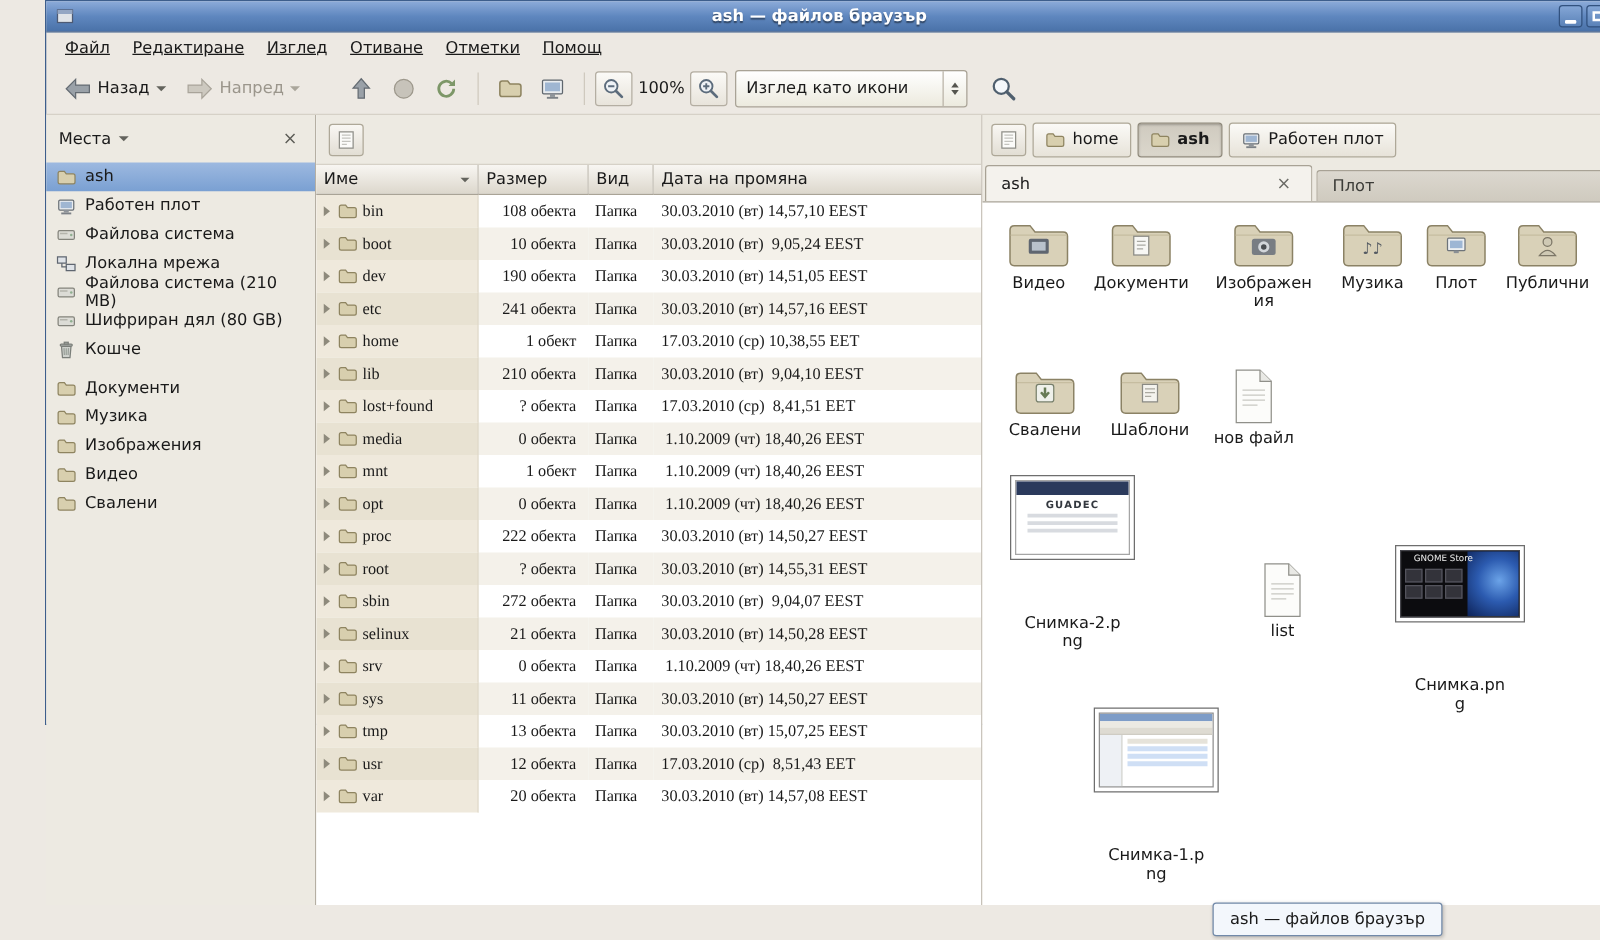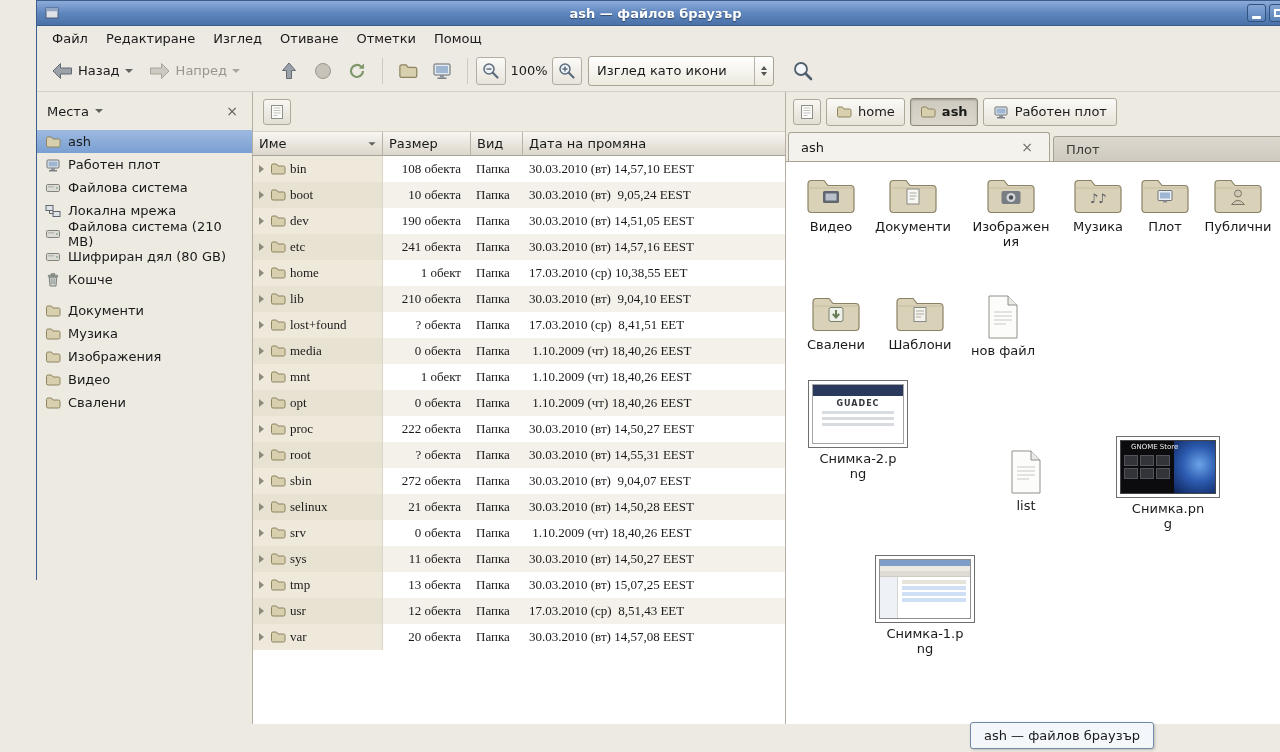--- a/index.html
+++ b/index.html
@@ -12,21 +12,21 @@
   .win-icon { width:16px; height:16px; margin:0 4px 0 2px; display:flex; }
   .titlebar .title { flex:1; text-align:center; color:#fff; font-weight:bold; font-size:13px; text-shadow:0 1px 1px rgba(0,0,0,.45); }
   .win-buttons { display:flex; gap:3px; }
   .win-btn { width:19px; height:18px; border:1px solid #32527f; border-radius:3px; background:linear-gradient(#84a6d6,#5a82b8); display:flex; align-items:center; justify-content:center; color:#fff; }
   .g-min { width:9px; height:3px; background:#fff; border-radius:1px; margin-top:8px; }
   .g-max { width:9px; height:8px; border:2px solid #fff; }
   .g-close { font-size:13px; font-weight:bold; line-height:1; }
 
   
   .menubar { height:24px; display:flex; align-items:center; padding:0 6px; }
-  .menu-item { padding:3px 9px; }
+  .menu-item { padding:3px 9px;text-decoration:underline; }
 
   
   .toolbar { height:42px; display:flex; align-items:center; padding:0 6px; border-bottom:1px solid #d6d1c7; }
   .tbtn { height:32px; display:flex; align-items:center; gap:5px; padding:0 8px; border-radius:3px; }
   .tbtn.disabled { color:#9b968c; }
   .tibtn { width:34px; height:32px; display:flex; align-items:center; justify-content:center; border-radius:3px; }
   .tibtn.framed { border:1px solid #b4ae a2; border:1px solid #b4aea2; background:linear-gradient(#fbfaf7,#e8e4db); width:30px; height:28px; }
   .tsep { width:1px; height:26px; background:#cfc9be; margin:0 8px; }
   .caret { width:0; height:0; border-left:4px solid transparent; border-right:4px solid transparent; border-top:4.5px solid #63635d; }
   .caret.dis { border-top-color:#aaa69b; }
@@ -72,21 +72,21 @@
   .rightpane { position:absolute; left:749px; top:91px; width:531px; height:632px; background:#edeae2; display:flex; flex-direction:column; }
   .pathbar { height:39px; display:flex; align-items:center; gap:5px; padding:0 7px; }
   .pbtn { height:28px; border:1px solid #aea898; border-radius:3px; background:linear-gradient(#fbfaf7,#e7e3d9); display:flex; align-items:center; gap:6px; padding:0 9px; }
   .pbtn.active { background:linear-gradient(#cfcabf,#dbd7cc); border-color:#8e887a; box-shadow:inset 0 1px 2px rgba(0,0,0,.25); font-weight:bold; }
   .tabbar { height:30px; display:flex; align-items:flex-end; gap:3px; padding:0 2px; }
   .tab { flex:1; height:25px; display:flex; align-items:center; gap:6px; padding:0 12px; border:1px solid #a8a295; border-bottom:none; border-radius:3px 3px 0 0; background:linear-gradient(#dcd8cf,#cfcabf); color:#3c3c38; }
   .tab.active { height:29px; background:#f4f2ed; color:#1a1a1a; }
   .tab-close { margin-left:auto; color:#6b6b66; font-size:14px; line-height:1; padding:1px 4px; }
   .iconview { flex:1; background:#fff; border-top:1px solid #a8a295; position:relative; overflow:hidden; }
   .icon-item { position:absolute; width:80px; display:flex; flex-direction:column; align-items:center; text-align:center; }
-  .icon-item.wide { width:108px; }
+  .icon-item.wide { width:108px;gap:40px; }
   .icon-label { max-width:78px; line-height:1.18; word-break:break-word; margin-top:3px; }
   .glyph { display:flex; justify-content:center; }
 
   
   .thumb { background:#fff; border:1px solid #6e6e6e; padding:3px; }
   .th-web { width:92px; height:60px; border:1px solid #a5a5a5; background:#fff; overflow:hidden; }
   .th-web-top { height:11px; background:#2b3a5c; }
   .th-web-title { font-size:8px; font-weight:bold; color:#33383f; text-align:center; margin-top:3px; letter-spacing:1px; }
   .th-web-lines i { display:block; height:3px; background:#d8dbe0; margin:3px 9px; }
   .th-store { width:96px; height:54px; background:#0c0c0f; position:relative; overflow:hidden; border:1px solid #44444a; }
@@ -846,21 +846,21 @@
                   <i></i>
                   <i></i>
                   <i></i>
                   <i></i>
                 </div>
               </div>
             </div>
           </div>
     <div class="icon-label">Снимка.png</div>
   </div>
-        <div class="icon-item wide" style="left:85px;top:393px">
+        <div class="icon-item wide" style="left:85px;top:404px">
     <div class="glyph">
             <div class="thumb">
               <div class="th-win">
                 <div class="th-win-title"></div>
                 <div class="th-win-menu"></div>
                 <div class="th-win-tool"></div>
                 <div class="th-win-body">
                   <div class="th-win-side"></div>
                   <div class="th-win-main">
                     <i class="hdr"></i>

